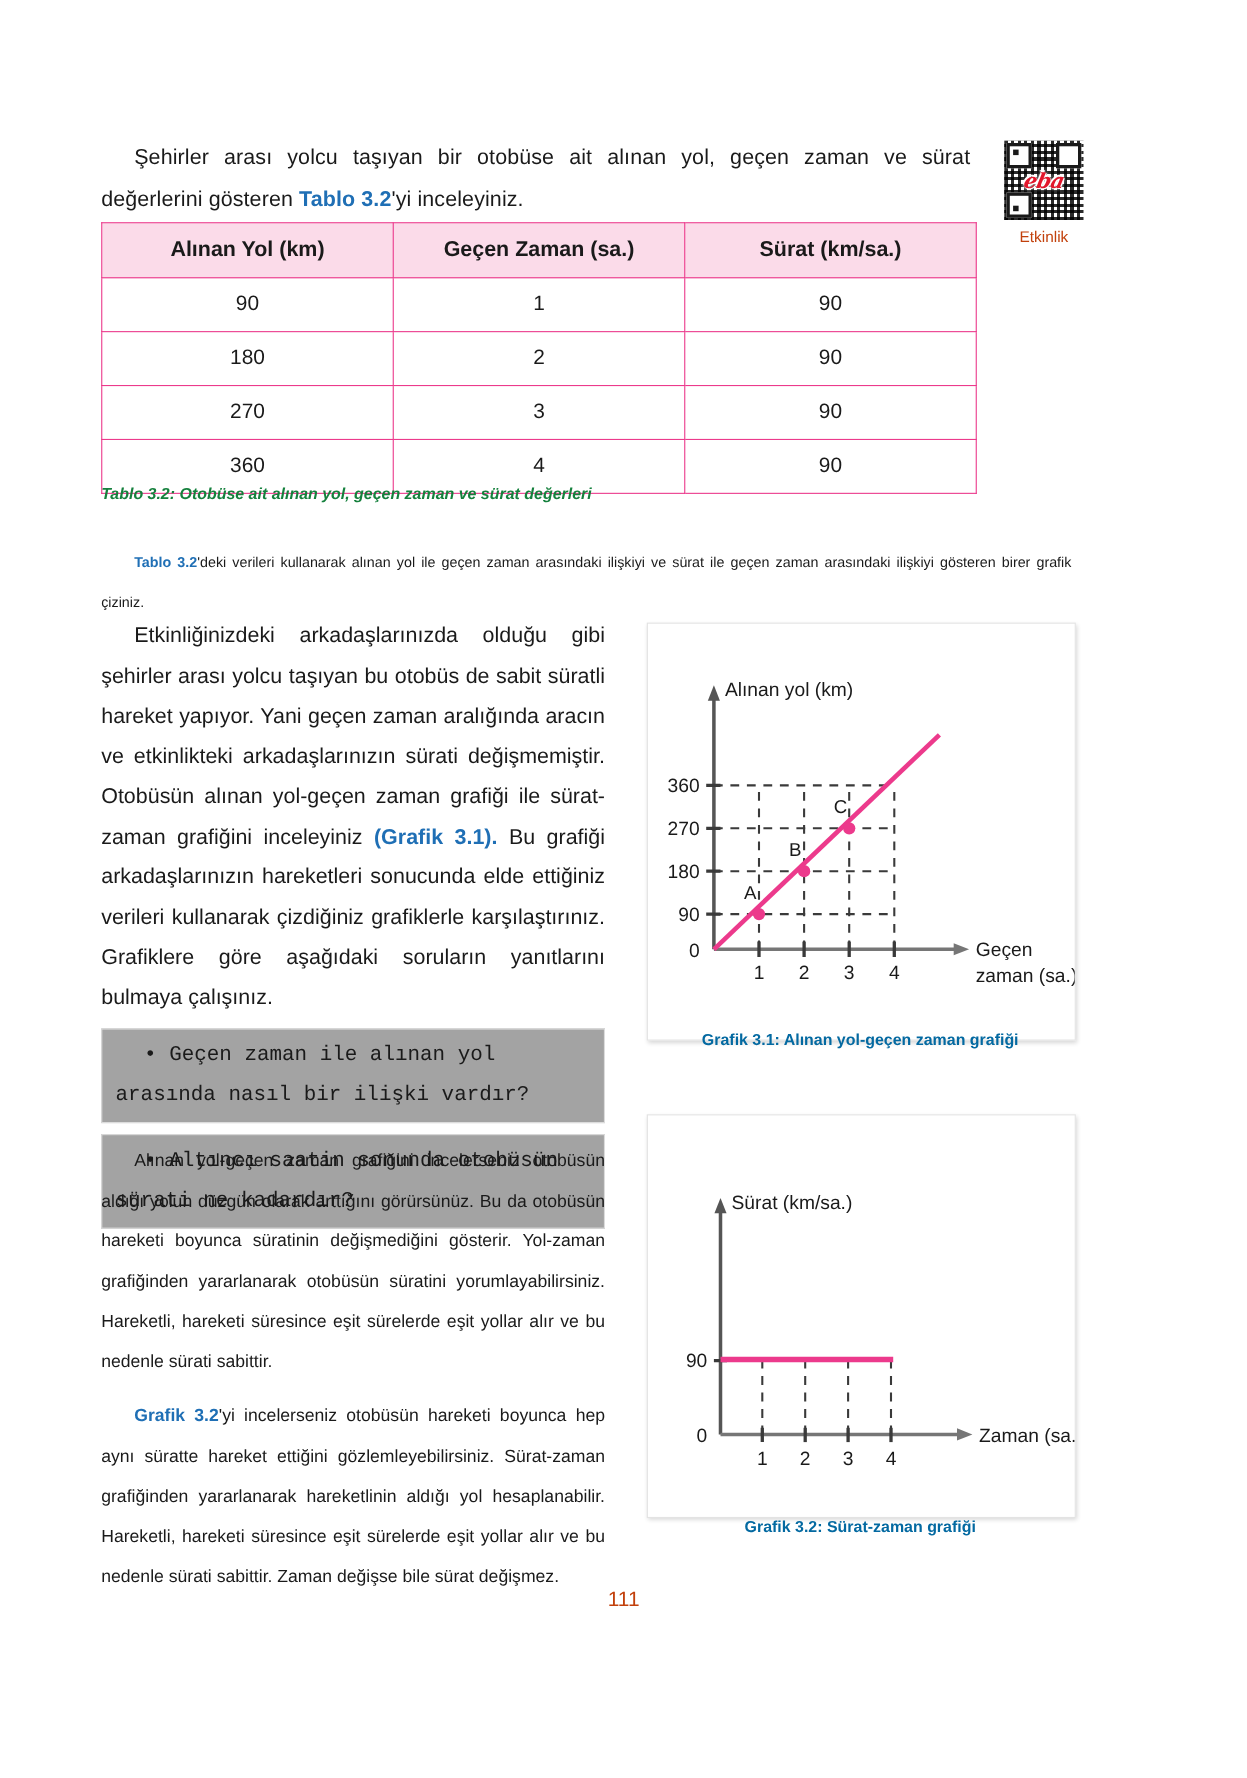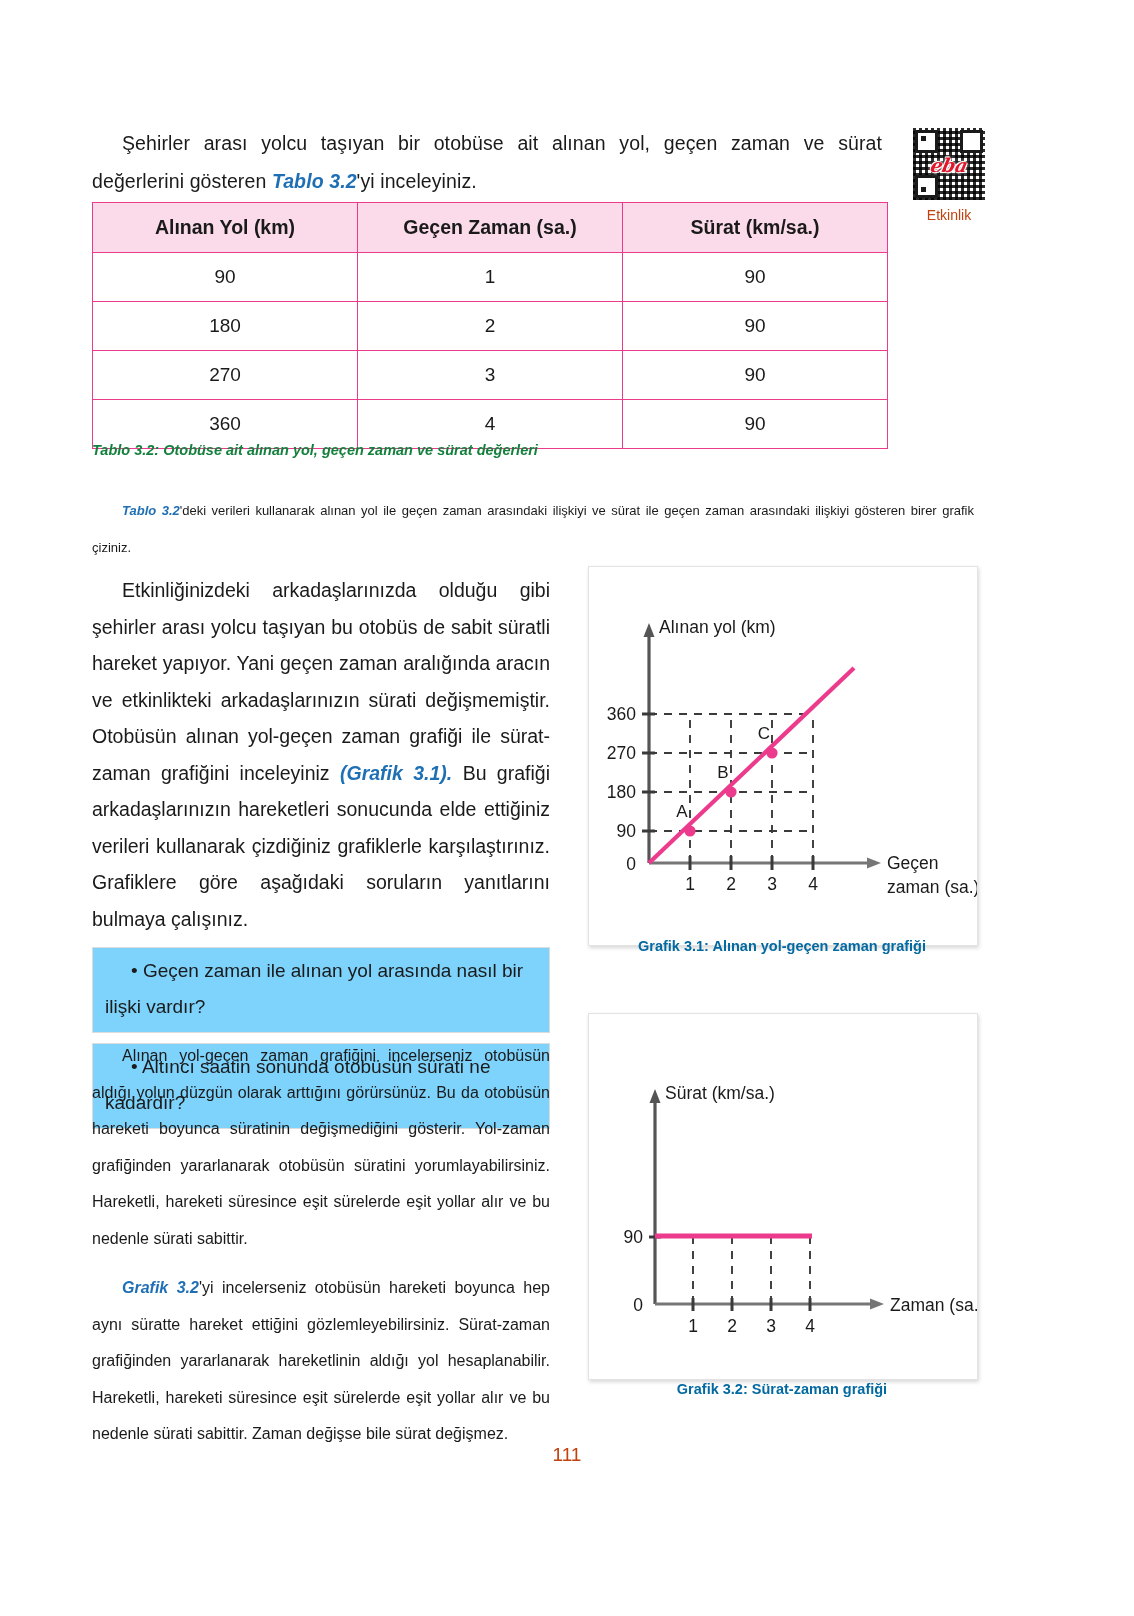--- a/index.html
+++ b/index.html
@@ -28,21 +28,20 @@
     top: 124px;
     width: 790px;
     font-size: 19.5px;
     line-height: 38px;
     text-align: justify;
     letter-spacing: 0.1px;
   }
   .intro .indent { display: inline-block; width: 30px; }
   .ref {
     color: #1f6fb5;
-    font-style: italic;
     font-weight: bold;
   }
 
   
   .eba-block {
     position: absolute;
     left: 908px;
     top: 128px;
     width: 82px;
     text-align: center;
@@ -154,31 +153,32 @@
   
   .col-left {
     position: absolute;
     left: 92px;
     top: 560px;
     width: 458px;
     font-size: 19.5px;
     line-height: 36.5px;
     text-align: justify;
   }
-  .col-left p { margin: 12px 0 0 0; }
+  .col-left p { margin: 0 0 0 0; }
   .col-left .indent { display: inline-block; width: 30px; }
 
   .qbox {
-    background: #7dd3fc;
+    background: #a3a3a3;
     border: 1px solid #dcdcdc;
     padding: 5px 12px 7px 12px;
     font-size: 19px;
     line-height: 36px;
     text-align: left;
     margin-top: 10px;
+    font-family: Liberation Mono, monospace;
   }
   .qbox .bullet-indent { display: inline-block; width: 26px; }
 
   .col-left-2 {
     position: absolute;
     left: 92px;
     top: 1038px;
     width: 458px;
     font-size: 16px;
     line-height: 36.5px;

